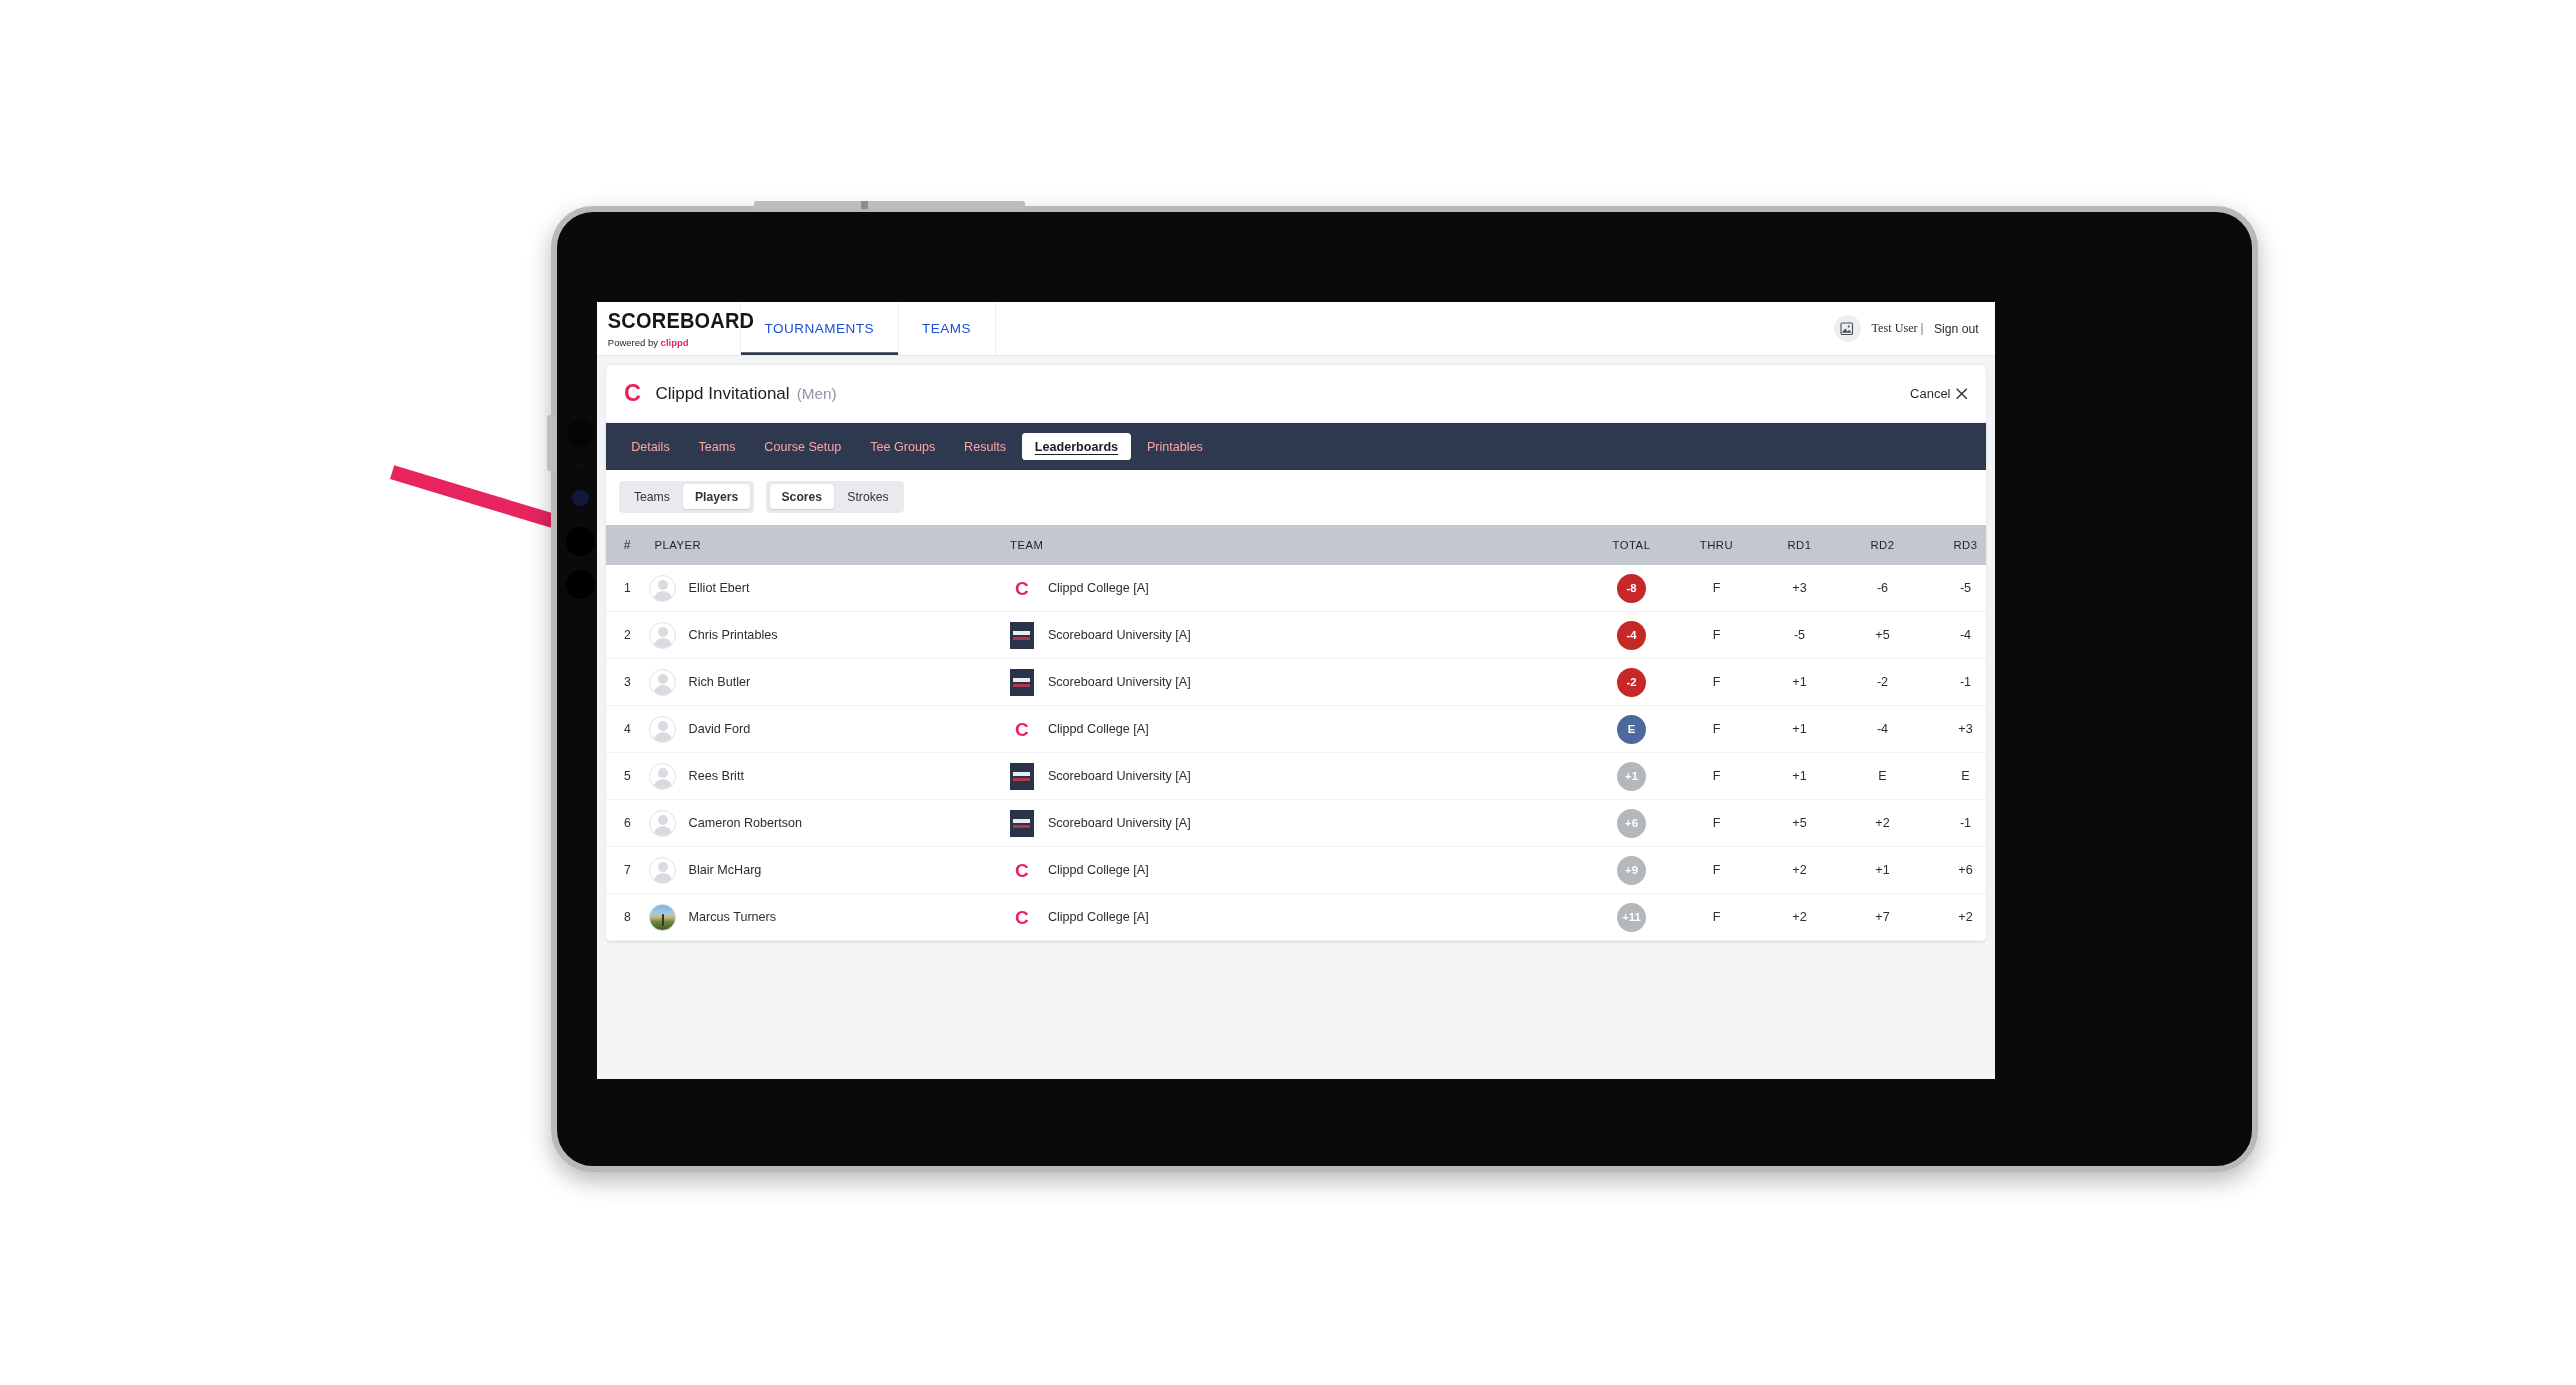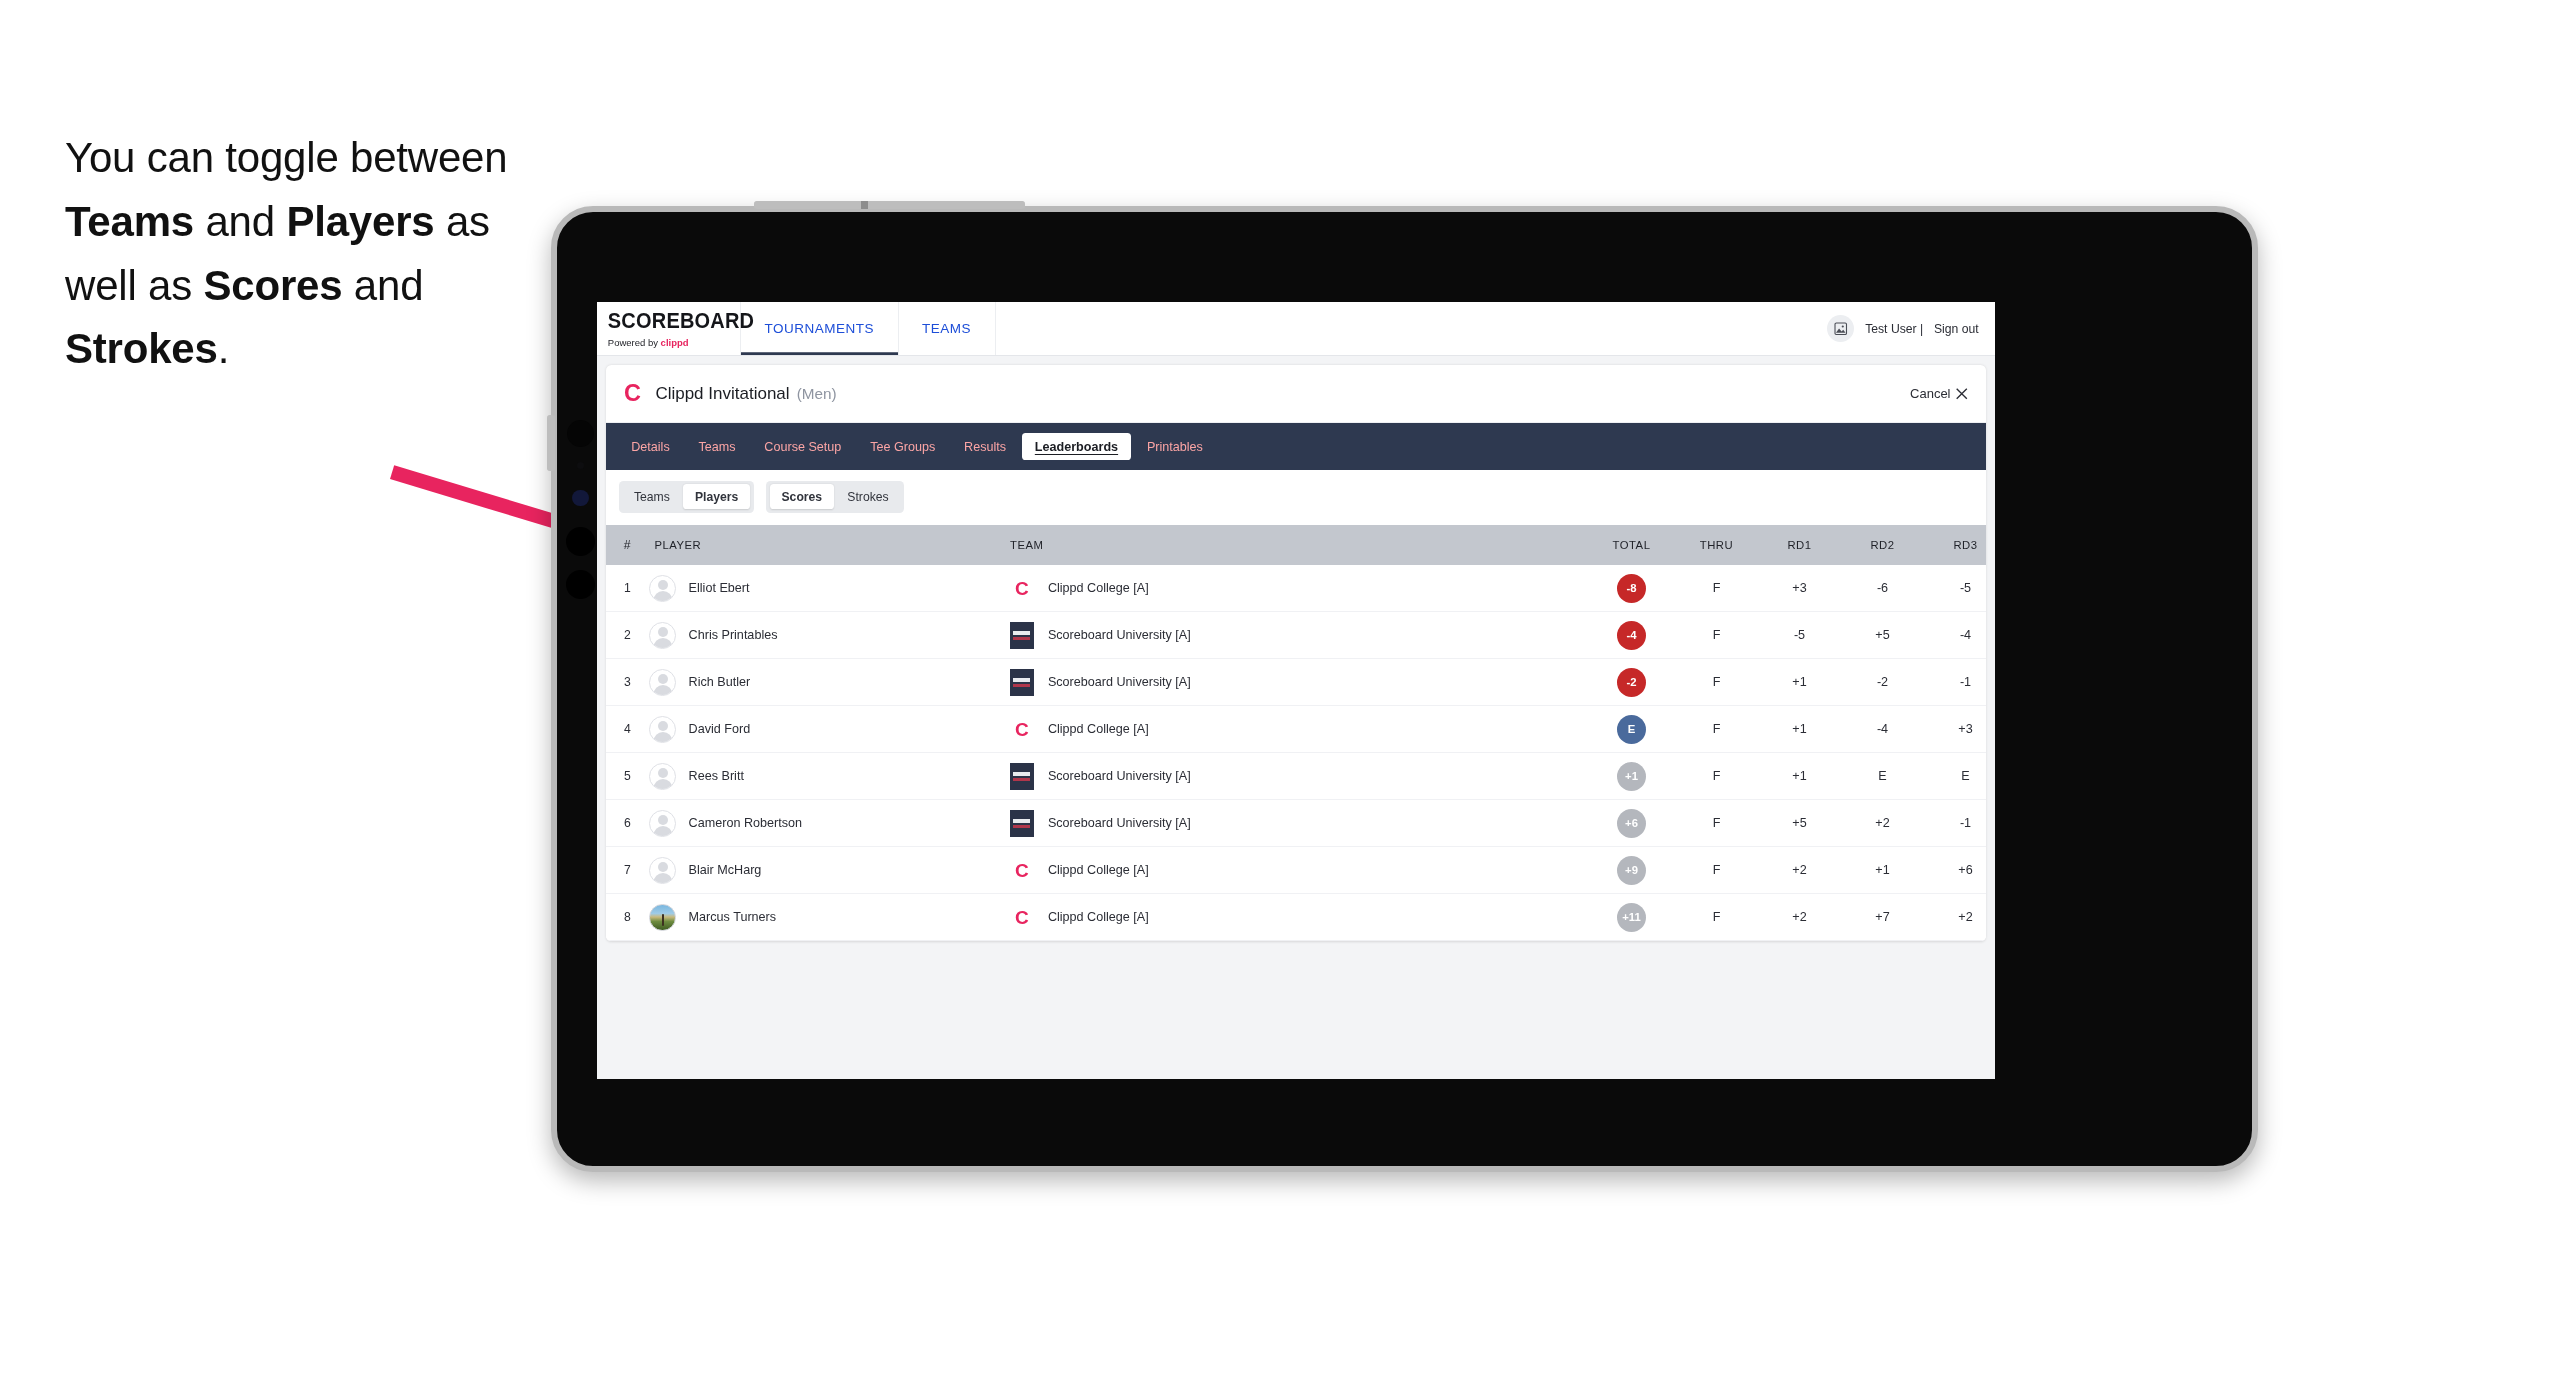--- a/index.html
+++ b/index.html
@@ -84,21 +84,21 @@
     color:#1d4ed8; letter-spacing:0.5px; border-right:0.9px solid #eceef1;
   }
   .topnav .tab.active { box-shadow: inset 0 -2.7px 0 #2e3950; }
   .topbar-right {
     margin-left:auto; display:flex; align-items:center; gap: 10.8px; padding-right: 16.3px;
   }
   .avatar-sq {
     width: 27px; height: 27px; border-radius: 50%; background:#eceef1;
     display:flex; align-items:center; justify-content:center;
   }
-  .user-txt { font-size: 12.2px; color:#2b2d35; }
+  .user-txt { font-size: 12.2px; color:#2b2d35;font-family:Liberation Serif, serif; }
   .signout { font-size: 12.2px; color:#2b2d35; }
 
   
   .card {
     margin: 9px 9px 0 9px; background:#fff; border-radius: 5.4px;
     box-shadow: 0 0.9px 2.7px rgba(0,0,0,.12); overflow:hidden;
   }
   .card-head {
     height: 58px; display:flex; align-items:center; padding: 0 18px;
     border-bottom: 0.9px solid #eef0f3;
@@ -164,23 +164,20 @@
   }
   .badge.red  { background:#c62828; }
   .badge.blue { background:#4a6a9c; }
   .badge.gray { background:#b4b7bd; }
 </style>
 </head>
 <body>
 
 <div class="page">
 
-  <div class="anno-left">
-    <span id="anno-left-text"><span>You can toggle between </span><b>Teams</b><span> and </span><b>Players</b><span> as well as </span><b>Scores</b><span> and </span><b>Strokes</b><span>.</span></span>
-  </div>
 
   <svg class="arrow" viewBox="0 0 330 120">
     <path d="M4 18 L262 96" stroke="#e8245f" stroke-width="16" fill="none"></path>
     <path d="M316 110 L236 58 L250 104 L214 98 Z" fill="#e8245f"></path>
   </svg>
 
 
   <div class="tablet">
     <div class="vol-btn"></div>
     <div class="side-btn"></div>

